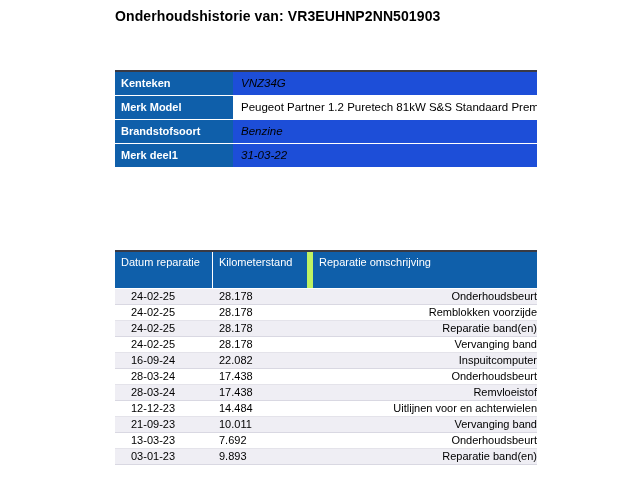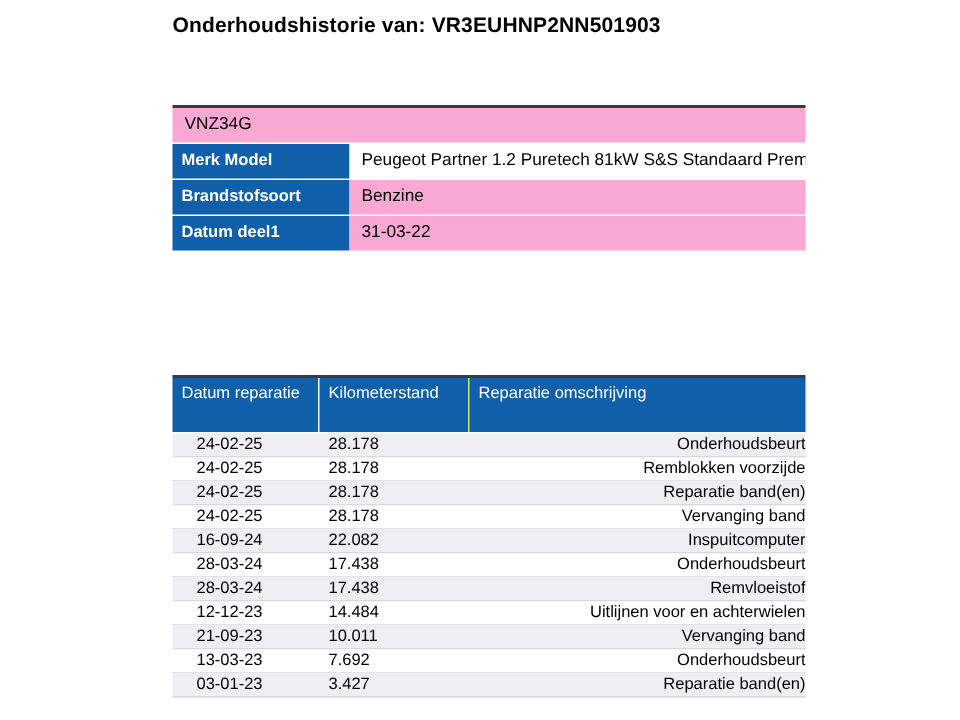--- a/index.html
+++ b/index.html
@@ -22,35 +22,35 @@
     width:118px; box-sizing:border-box; padding-left:6px;
     background:#0F5FAA; color:#ffffff;
     font-size:11px; font-weight:bold; line-height:23px;
     white-space:nowrap; overflow:hidden;
   }
   .vvalue {
     flex:1; box-sizing:border-box; padding-left:8px;
     font-size:11.5px; line-height:23px; color:#000;
     white-space:nowrap; overflow:hidden;
   }
-  .bg-alt { background:#f9a8d4; }
+  .bg-alt { background:#1d4ed8;font-style:italic; }
   .bg-white { background:#ffffff; }
 
   
   .htable {
     position:absolute; left:115px; top:250px; width:422px;
     border-top:2px solid #3a3a44;
   }
   .hheader { display:flex; height:36px; background:#0F5FAA; margin-bottom:1px; }
   .hcol {
     box-sizing:border-box; padding:4px 0 15px 6px;
     color:#ffffff; font-size:11px; white-space:nowrap; overflow:hidden;
   }
   .hcol1 { width:98px;  border-right:1px solid #ffffff; }
-  .hcol2 { width:100px; border-right:1px solid #bef264; }
+  .hcol2 { width:100px; border-right:6px solid #bef264; }
   .hcol3 { flex:1; }
 
   .hrow {
     display:flex; height:15px; line-height:15px;
     font-size:11px; background:#ffffff;
     border-bottom:1px solid #e4e3ea;
   }
   .hrow.alt { background:#efeef4; border-bottom:1px solid #d9d8e2; }
   .hc1 { width:98px;  box-sizing:border-box; padding-left:16px; white-space:nowrap; overflow:hidden; }
   .hc2 { width:100px; box-sizing:border-box; padding-left:6px; white-space:nowrap; overflow:hidden; }
@@ -58,32 +58,33 @@
 </style>
 </head>
 <body>
 
 <div class="page">
 
   <div class="title">Onderhoudshistorie van: VR3EUHNP2NN501903</div>
 
   <div class="vtable">
     <div class="vrow">
+      <div class="vlabel">Kenteken</div>
       <div class="vvalue bg-alt">VNZ34G</div>
     </div>
     <div class="vrow">
       <div class="vlabel">Merk Model</div>
       <div class="vvalue bg-white">Peugeot Partner 1.2 Puretech 81kW S&amp;S Standaard Premium</div>
     </div>
     <div class="vrow">
       <div class="vlabel">Brandstofsoort</div>
       <div class="vvalue bg-alt">Benzine</div>
     </div>
     <div class="vrow">
-      <div class="vlabel">Datum deel1</div>
+      <div class="vlabel">Merk deel1</div>
       <div class="vvalue bg-alt">31-03-22</div>
     </div>
   </div>
 
   <div class="htable">
     <div class="hheader">
       <div class="hcol hcol1">Datum reparatie</div>
       <div class="hcol hcol2">Kilometerstand</div>
       <div class="hcol hcol3">Reparatie omschrijving</div>
     </div>
@@ -133,18 +134,18 @@
       <div class="hc2">10.011</div>
       <div class="hc3">Vervanging band</div>
     </div>
     <div class="hrow">
       <div class="hc1">13-03-23</div>
       <div class="hc2">7.692</div>
       <div class="hc3">Onderhoudsbeurt</div>
     </div>
     <div class="hrow alt">
       <div class="hc1">03-01-23</div>
-      <div class="hc2">3.427</div>
+      <div class="hc2">9.893</div>
       <div class="hc3">Reparatie band(en)</div>
     </div>
   </div>
 
 </div>
 
 </body></html>

